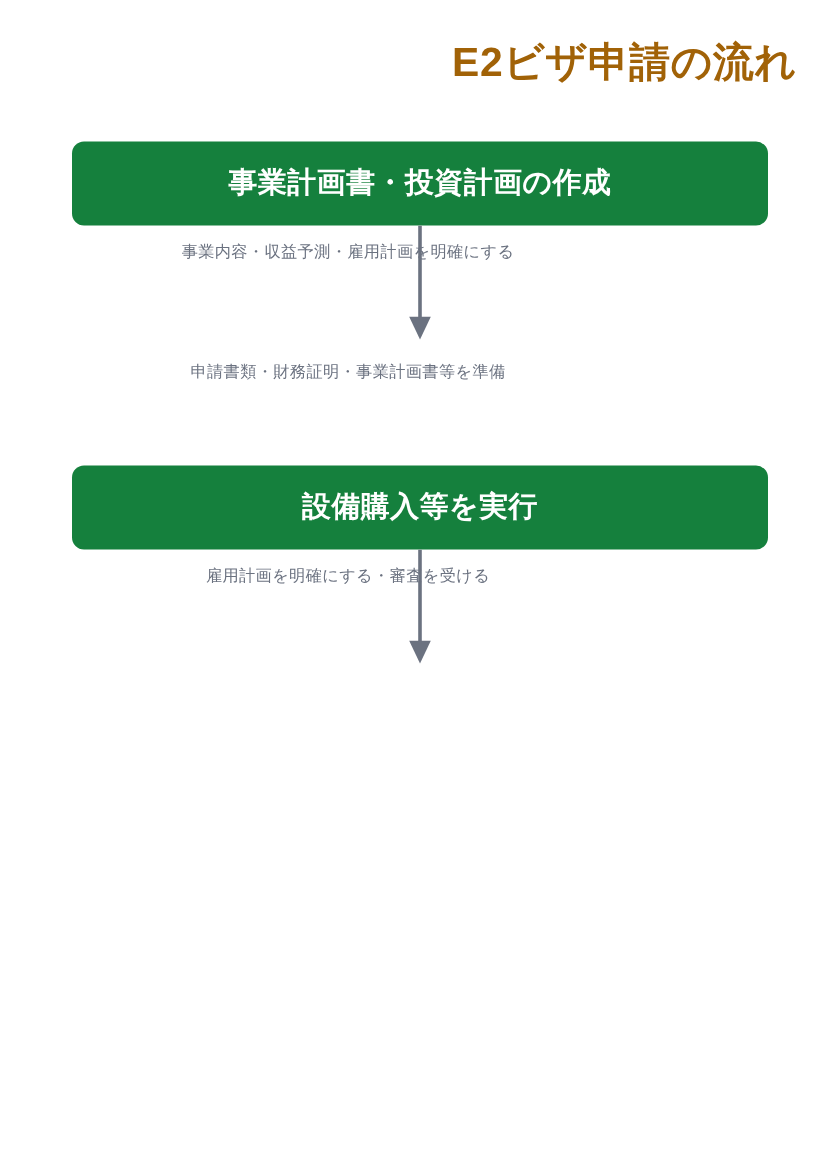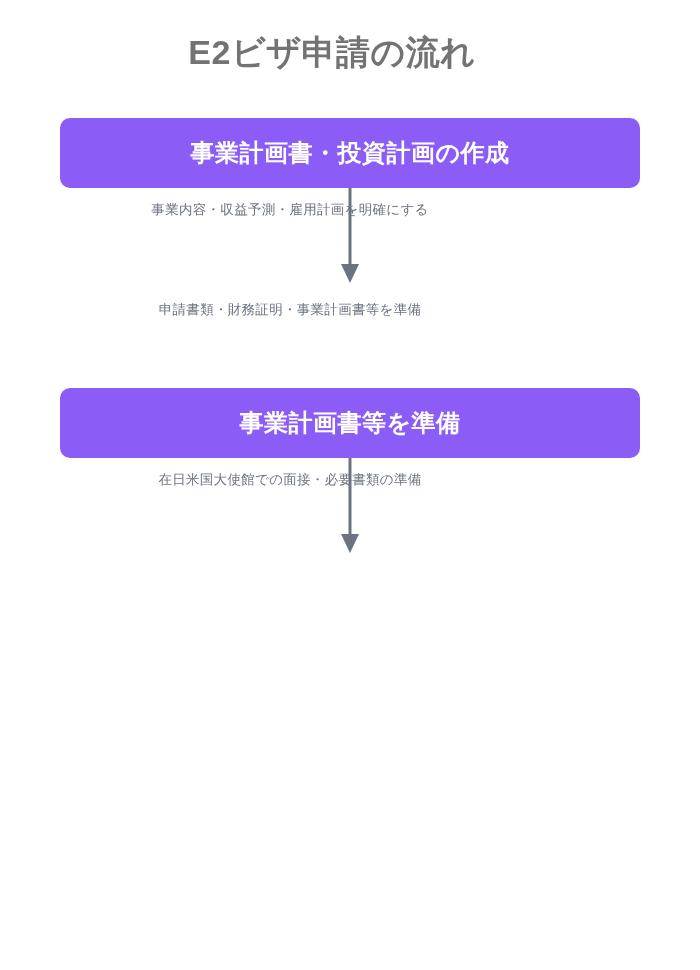--- a/index.html
+++ b/index.html
@@ -22,24 +22,24 @@
     height: 970px;
     box-sizing: border-box;
     background: #ffffff;
   }
 
   .chart-title {
     position: absolute;
     top: 32px;
     left: 0;
     width: 664px;
-    text-align: center;
+    text-align: right;
     font-size: 34px;
     font-weight: bold;
-    color: #737373;
+    color: #a16207;
     letter-spacing: 0.5px;
     line-height: 1.2;
   }
 
   .steps {
     position: absolute;
     top: 118px;
     left: 0;
     width: 700px;
   }
@@ -47,21 +47,21 @@
   .step {
     position: relative;
     width: 700px;
   }
 
   .step-box {
     position: relative;
     width: 580px;
     height: 70px;
     margin: 0 auto;
-    background: #8b5cf6;
+    background: #15803d;
     border-radius: 10px;
     display: flex;
     align-items: center;
     justify-content: center;
     z-index: 2;
   }
 
   .step-label {
     color: #ffffff;
     font-size: 24px;
@@ -146,30 +146,30 @@
     <div class="step-group">
       <div class="step-caption-row">
         <span class="step-caption">申請書類・財務証明・事業計画書等を準備</span>
       </div>
       <div class="spacer-gap"></div>
     </div>
 
     <div class="step-group">
       <div class="step">
         <div class="step-box">
-          <span class="step-label">事業計画書等を準備</span>
+          <span class="step-label">設備購入等を実行</span>
         </div>
         <div class="connector">
           <svg width="22" height="100" viewBox="0 0 22 100" xmlns="http://www.w3.org/2000/svg">
             <line x1="11" y1="0" x2="11" y2="84" stroke="#6b7280" stroke-width="3"></line>
             <polygon points="2,76 20,76 11,95" fill="#6b7280"></polygon>
           </svg>
         </div>
       </div>
       <div class="step-caption-row">
-        <span class="step-caption">在日米国大使館での面接・必要書類の準備</span>
+        <span class="step-caption">雇用計画を明確にする・審査を受ける</span>
       </div>
       <div class="spacer-gap"></div>
     </div>
 
 
   </div>
 </div>
 
 </body></html>

